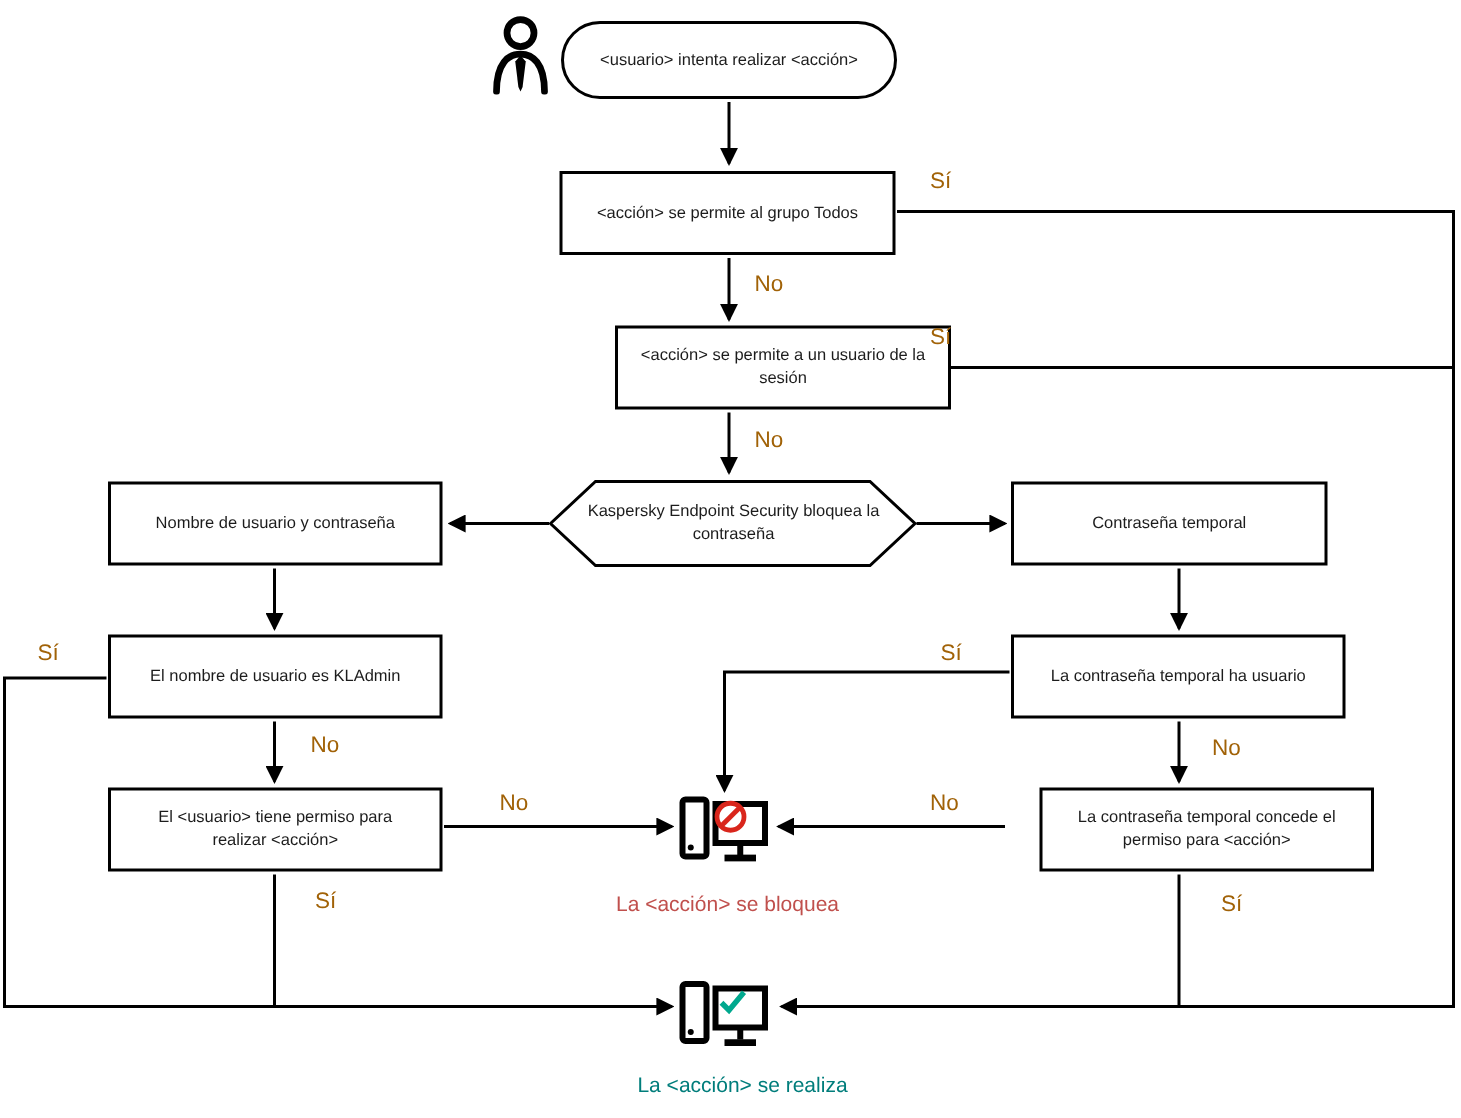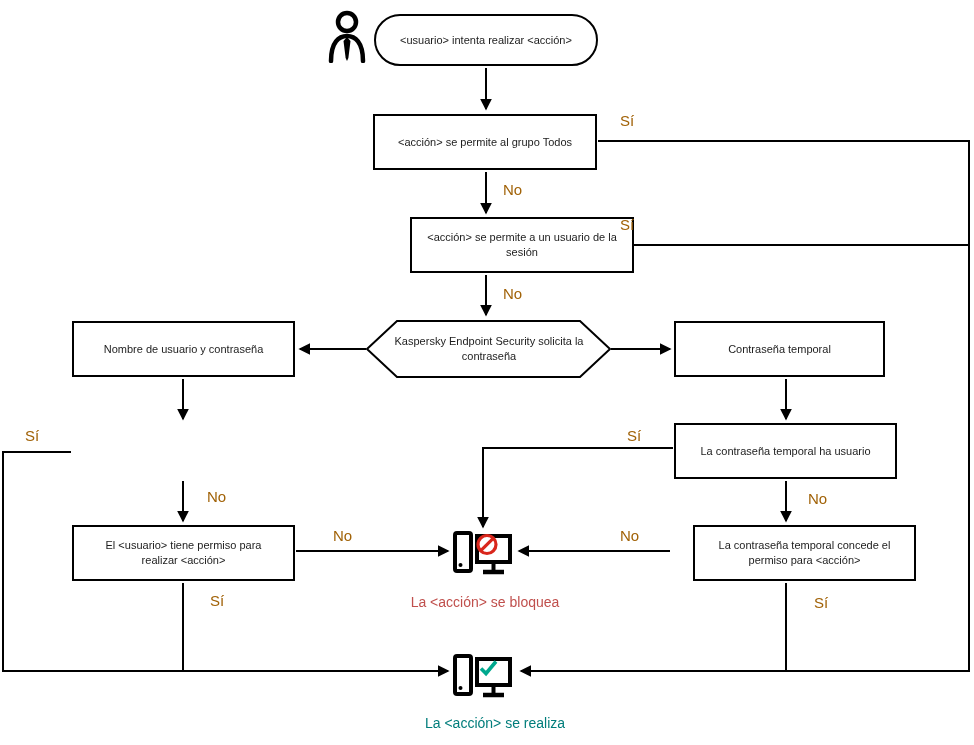--- a/index.html
+++ b/index.html
@@ -82,31 +82,34 @@
 
   <div class="node stadium" style="left:374px;top:14px;width:224px;height:52px;">
     <span>&lt;usuario&gt; intenta realizar &lt;acción&gt;</span>
   </div>
 
   <div class="node" style="left:362px;top:217px;width:224px;height:56px;margin-left:48px;">
     <span>&lt;acción&gt; se permite a un usuario de la sesión</span>
   </div>
 
   <div class="hextext" style="left:389px;top:323px;width:200px;height:52px;">
-    <span>Kaspersky Endpoint Security solicita la contraseña</span>
+    <span>Kaspersky Endpoint Security bloquea la contraseña</span>
   </div>
 
   <div class="node" style="left:72px;top:321px;width:223px;height:56px;">
     <span>Nombre de usuario y contraseña</span>
   </div>
 
   <div class="node" style="left:674px;top:321px;width:211px;height:56px;">
     <span>Contraseña temporal</span>
   </div>
 
+  <div class="node" style="left:72px;top:423px;width:223px;height:56px;">
+    <span>El nombre de usuario es KLAdmin</span>
+  </div>
 
   <div class="node" style="left:674px;top:423px;width:223px;height:56px;">
     <span>La contraseña temporal ha usuario</span>
   </div>
 
   <div class="node" style="left:72px;top:525px;width:223px;height:56px;">
     <span>El &lt;usuario&gt; tiene permiso para realizar &lt;acción&gt;</span>
   </div>
 
   <div class="node" style="left:671px;top:525px;width:223px;height:56px;margin-left:22px;">

